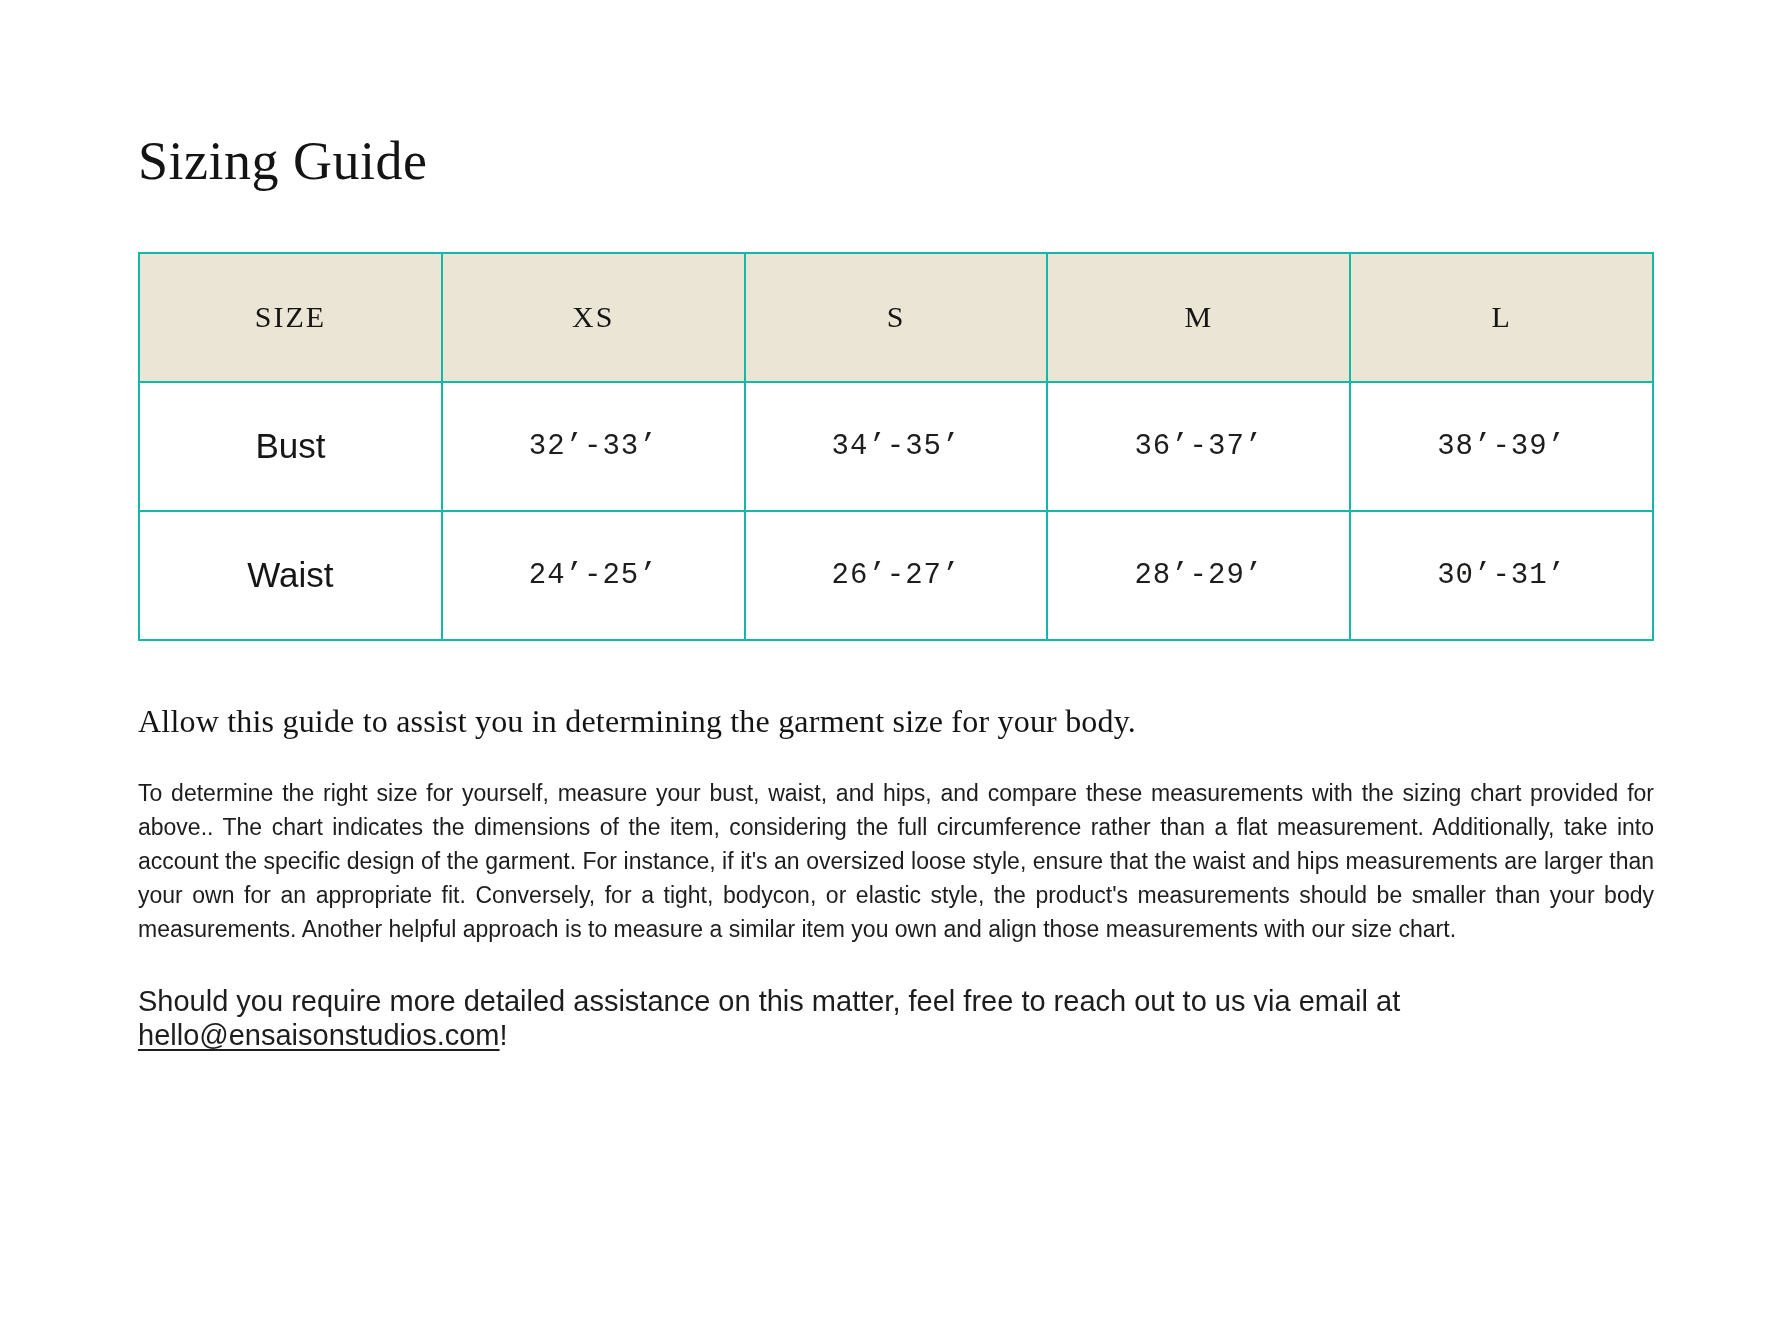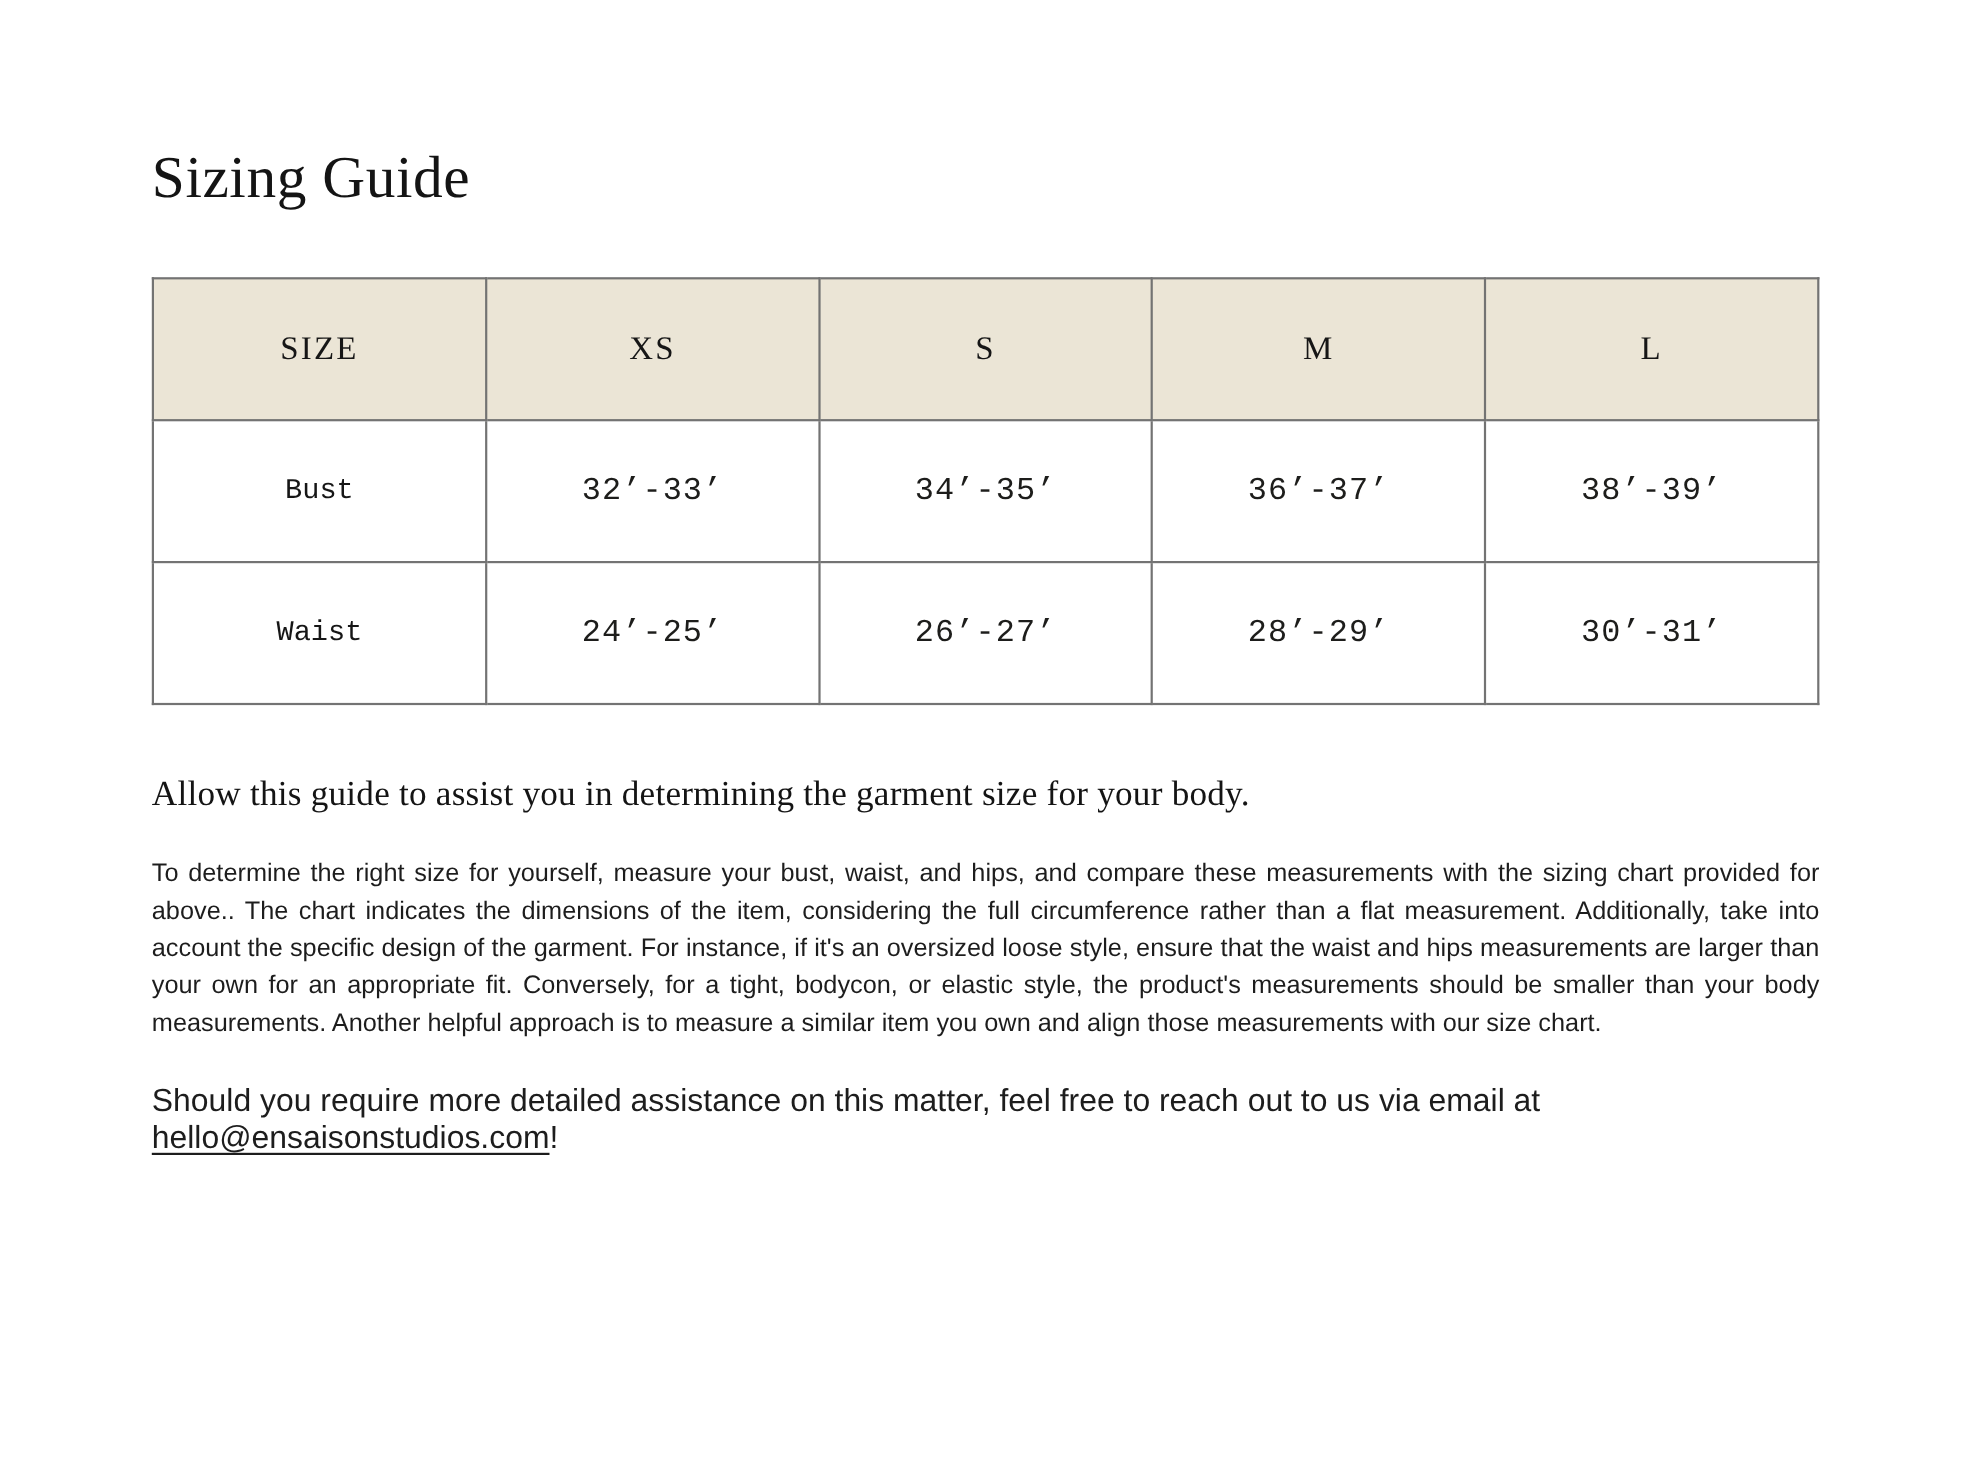--- a/index.html
+++ b/index.html
@@ -27,38 +27,38 @@
     letter-spacing: 0.5px;
   }
   table.size-table {
     width: 100%;
     margin-top: 58px;
     border-collapse: collapse;
     table-layout: fixed;
   }
   table.size-table th,
   table.size-table td {
-    border: 2px solid #737373;
+    border: 2px solid #14b8a6;
     text-align: center;
     vertical-align: middle;
     height: 127px;
     padding: 0;
   }
   table.size-table th {
     background: #ebe5d6;
     font-family: "Liberation Serif", serif;
     font-weight: 400;
     font-size: 30px;
     letter-spacing: 2px;
     color: #161616;
   }
   td.row-label {
-    font-family: Liberation Mono, monospace;
+    font-family: Liberation Sans, sans-serif;
     font-weight: 400;
-    font-size: 26px;
+    font-size: 35px;
     color: #161616;
   }
   td.value {
     font-family: Liberation Mono, monospace;
     font-size: 29px;
     letter-spacing: 1px;
     color: #1d1d1b;
   }
   p.lead {
     margin: 60px 0 0 0;

